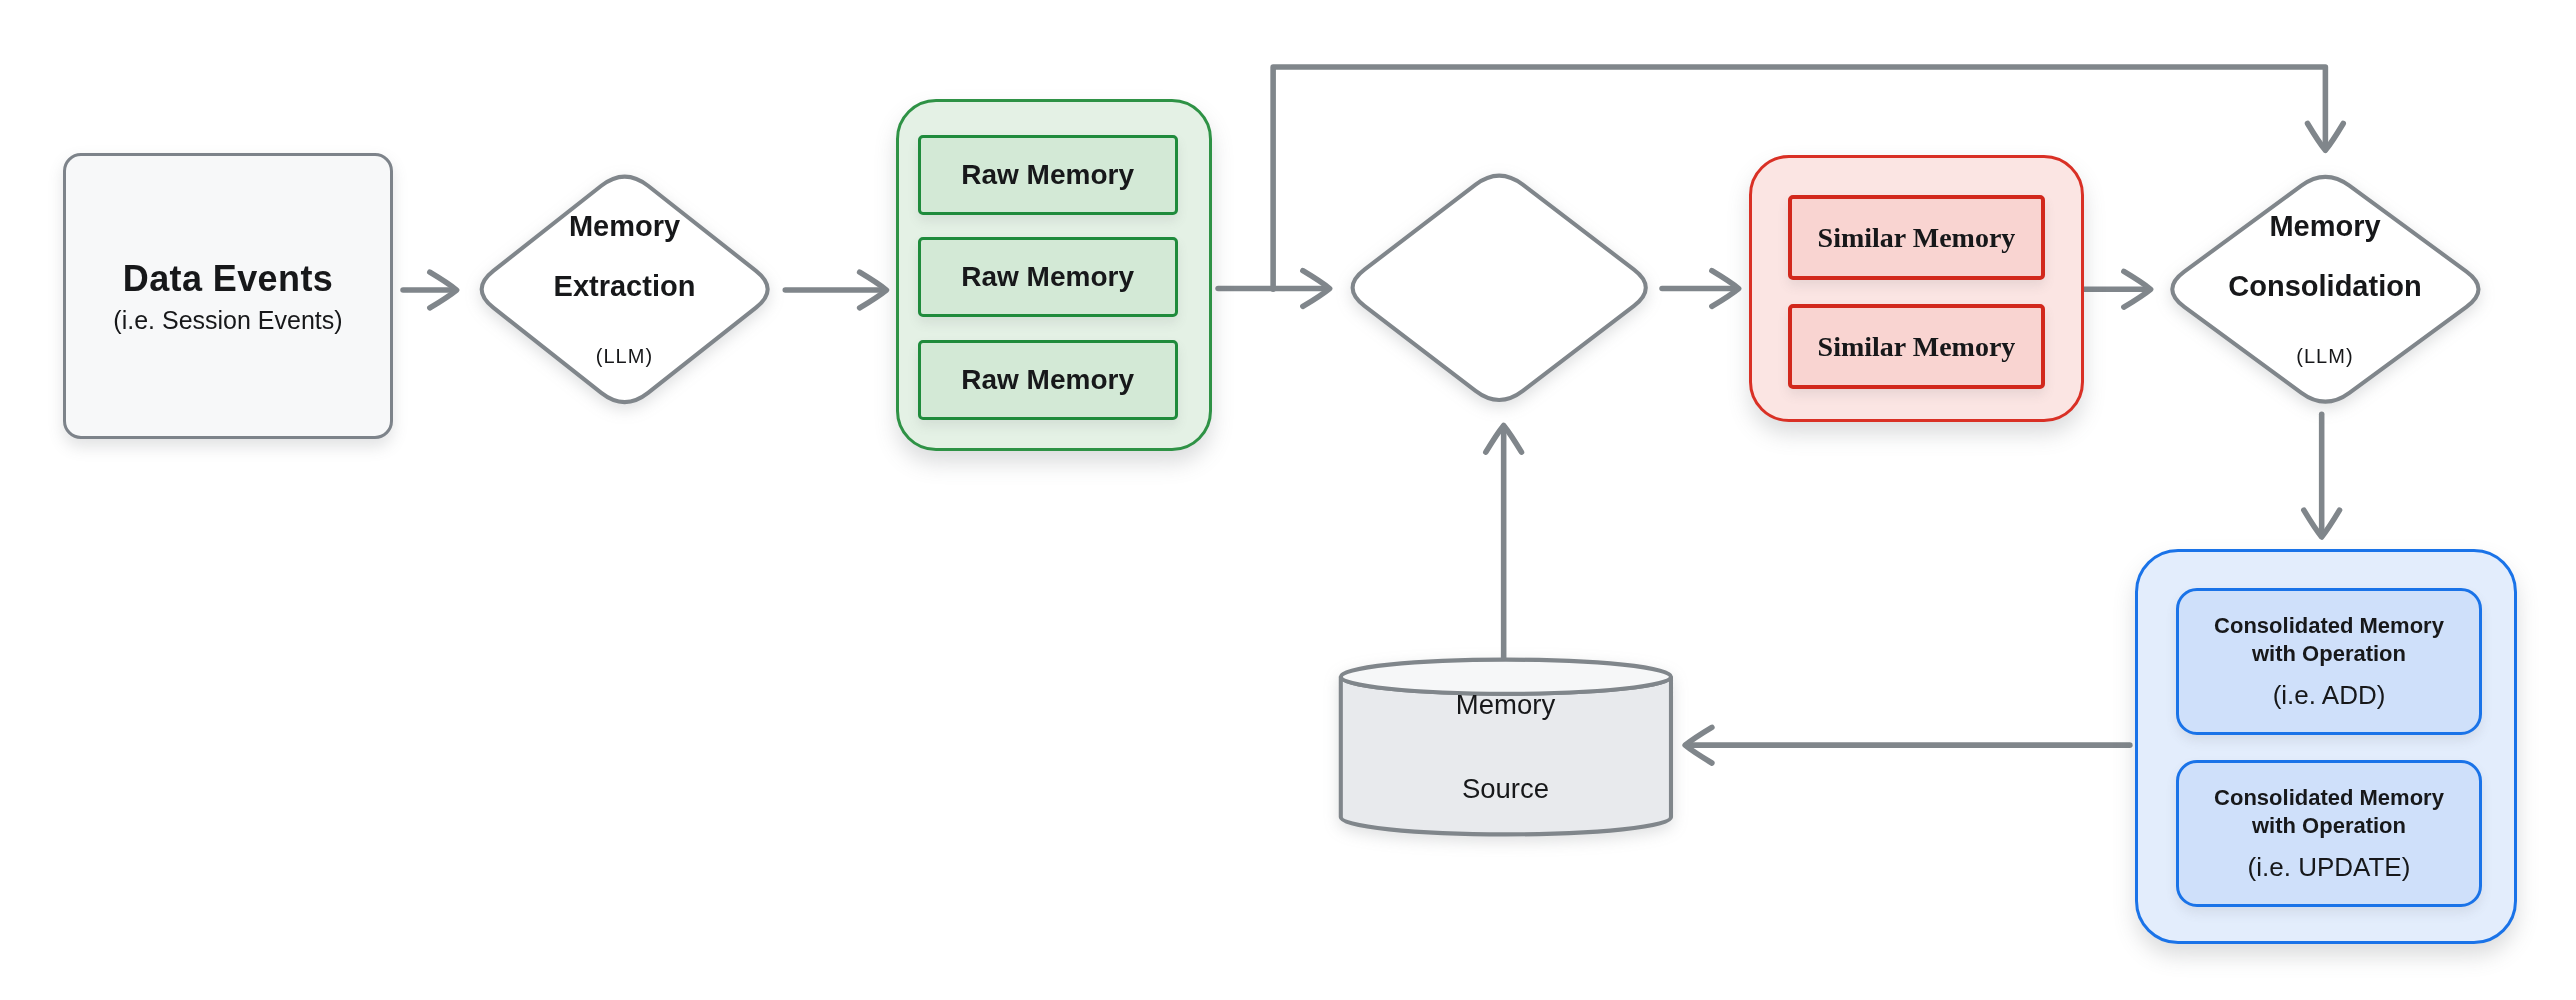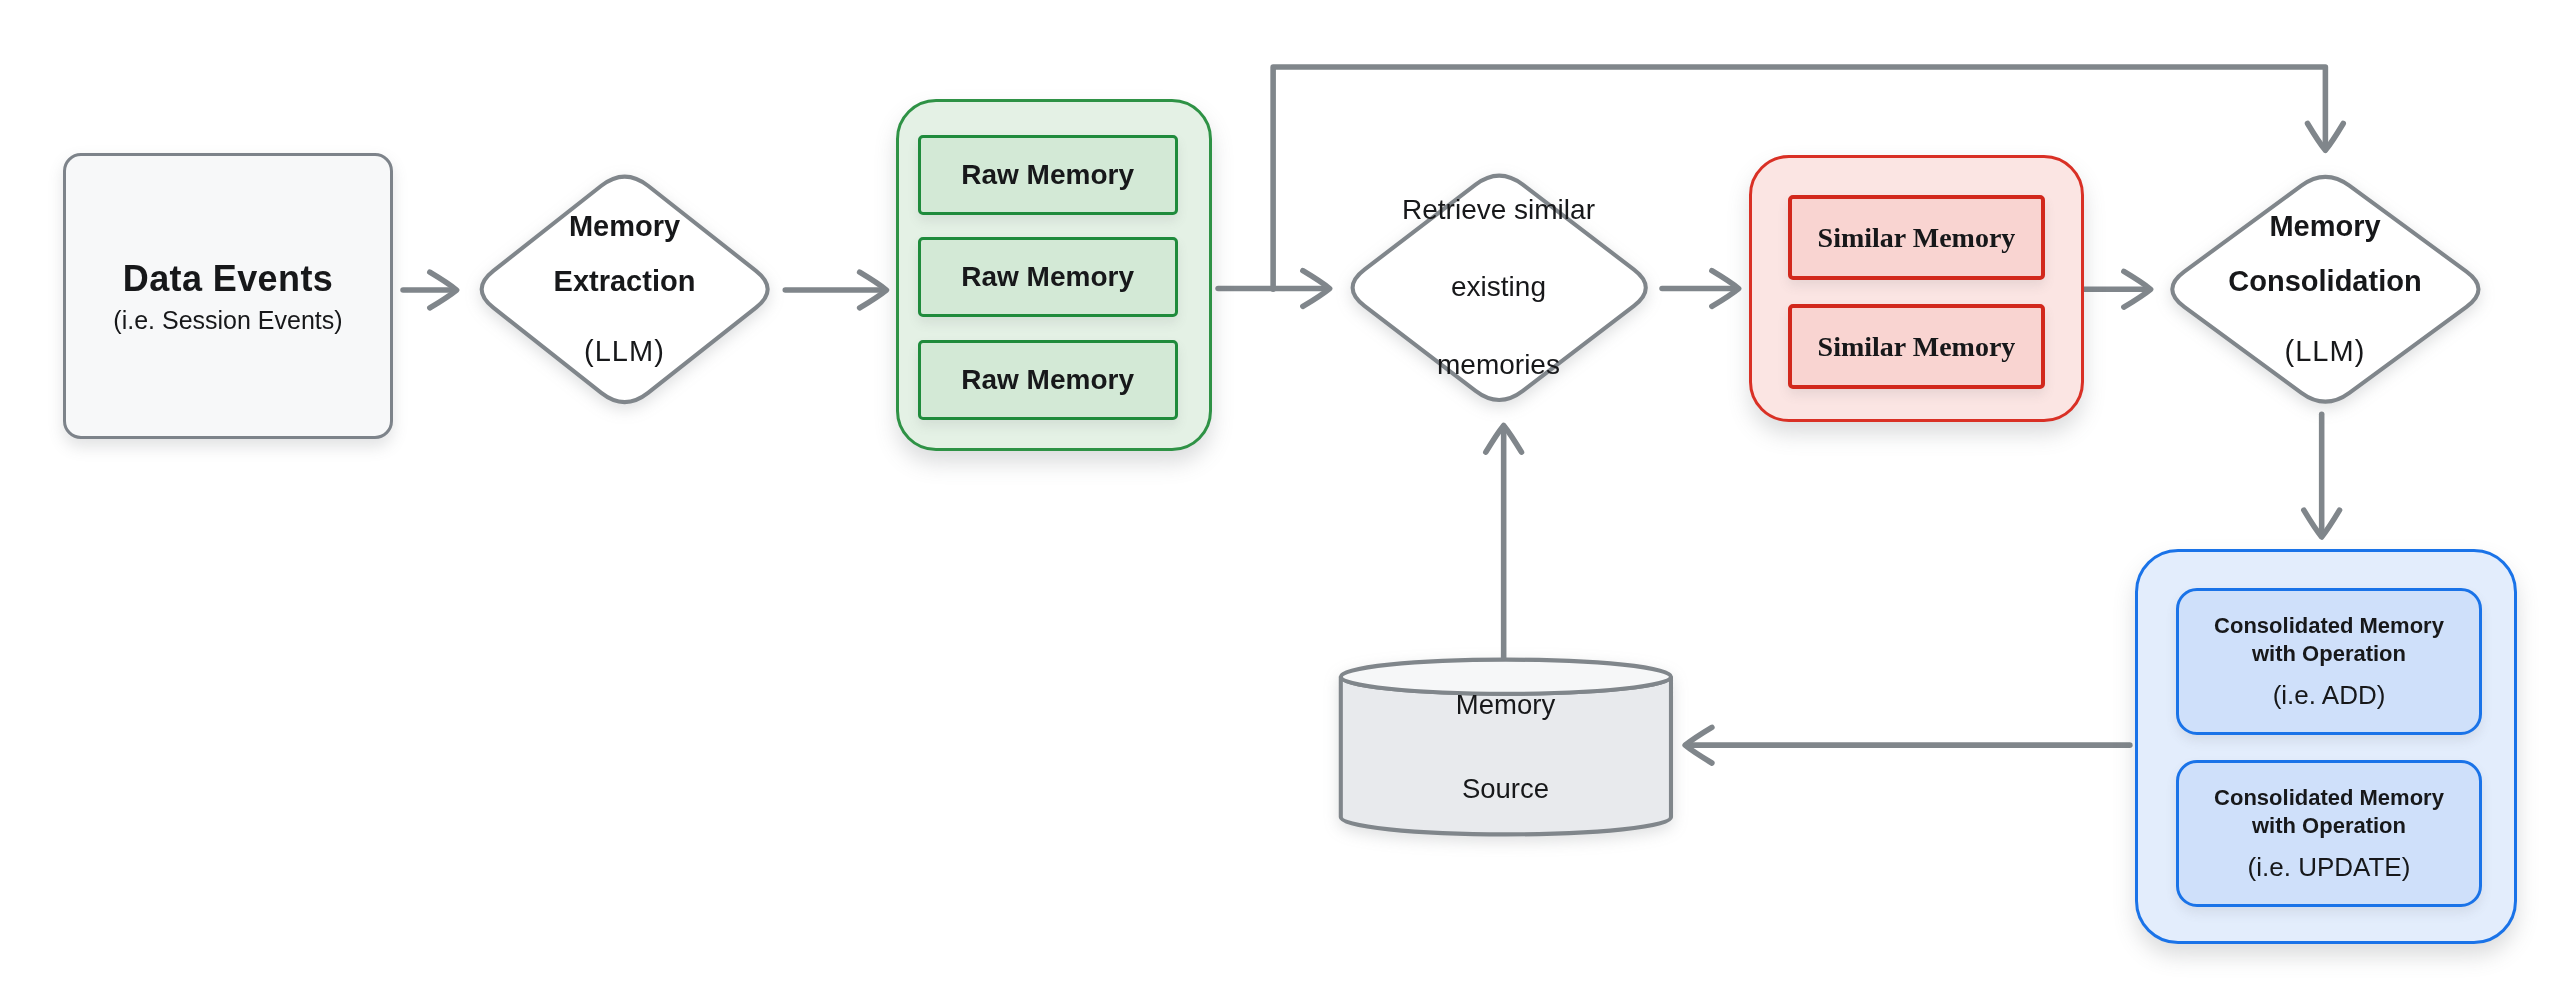--- a/index.html
+++ b/index.html
@@ -44,21 +44,21 @@
   .blue-item .line{font-size:22px;font-weight:600;line-height:1.28;}
   .blue-item .op-sub{font-size:26px;font-weight:400;margin-top:12px;}
 
   
   .dlabel{
     display:flex;flex-direction:column;align-items:center;justify-content:space-between;
     text-align:center;
   }
   .dlabel .line{font-size:29px;font-weight:700;line-height:1.17;}
   .dlabel.medium .line{font-size:28px;font-weight:500;line-height:1.22;}
-  .sub-llm{font-size:29px;font-weight:400;margin-top:15px;letter-spacing:1.1px;}
+  .sub-llm{font-size:20px;font-weight:400;margin-top:15px;letter-spacing:1.1px;}
   .cyl-label .line{font-size:27.5px;font-weight:500;line-height:1.26;}
 
   #shapes-g{filter:drop-shadow(0 7px 10px rgba(95,99,104,.20));}
 </style>
 </head>
 <body>
 
 <div class="canvas">
 
   <svg id="connector-svg" width="2576" height="1001" viewBox="0 0 3464 1346">
@@ -125,25 +125,20 @@
       <span>Raw Memory</span>
     </div>
     <div class="abs item green-item" style="left:18.6px;top:135px;width:260px;height:80px;">
       <span>Raw Memory</span>
     </div>
     <div class="abs item green-item" style="left:18.6px;top:238px;width:260px;height:80px;">
       <span>Raw Memory</span>
     </div>
   </div>
 
-  <div class="abs dlabel medium" style="left:1350px;top:193px;width:297px;height:189px;">
-    <span class="line">Retrieve similar</span>
-    <span class="line">existing</span>
-    <span class="line">memories</span>
-  </div>
 
   <div class="abs container red-container" style="left:1749px;top:155px;width:335px;height:267px;font-family:Liberation Serif, serif;">
     <div class="abs item red-item" style="left:36px;top:37px;width:257px;height:85px;">
       <span>Similar Memory</span>
     </div>
     <div class="abs item red-item" style="left:36px;top:146px;width:257px;height:85px;">
       <span>Similar Memory</span>
     </div>
   </div>
 

